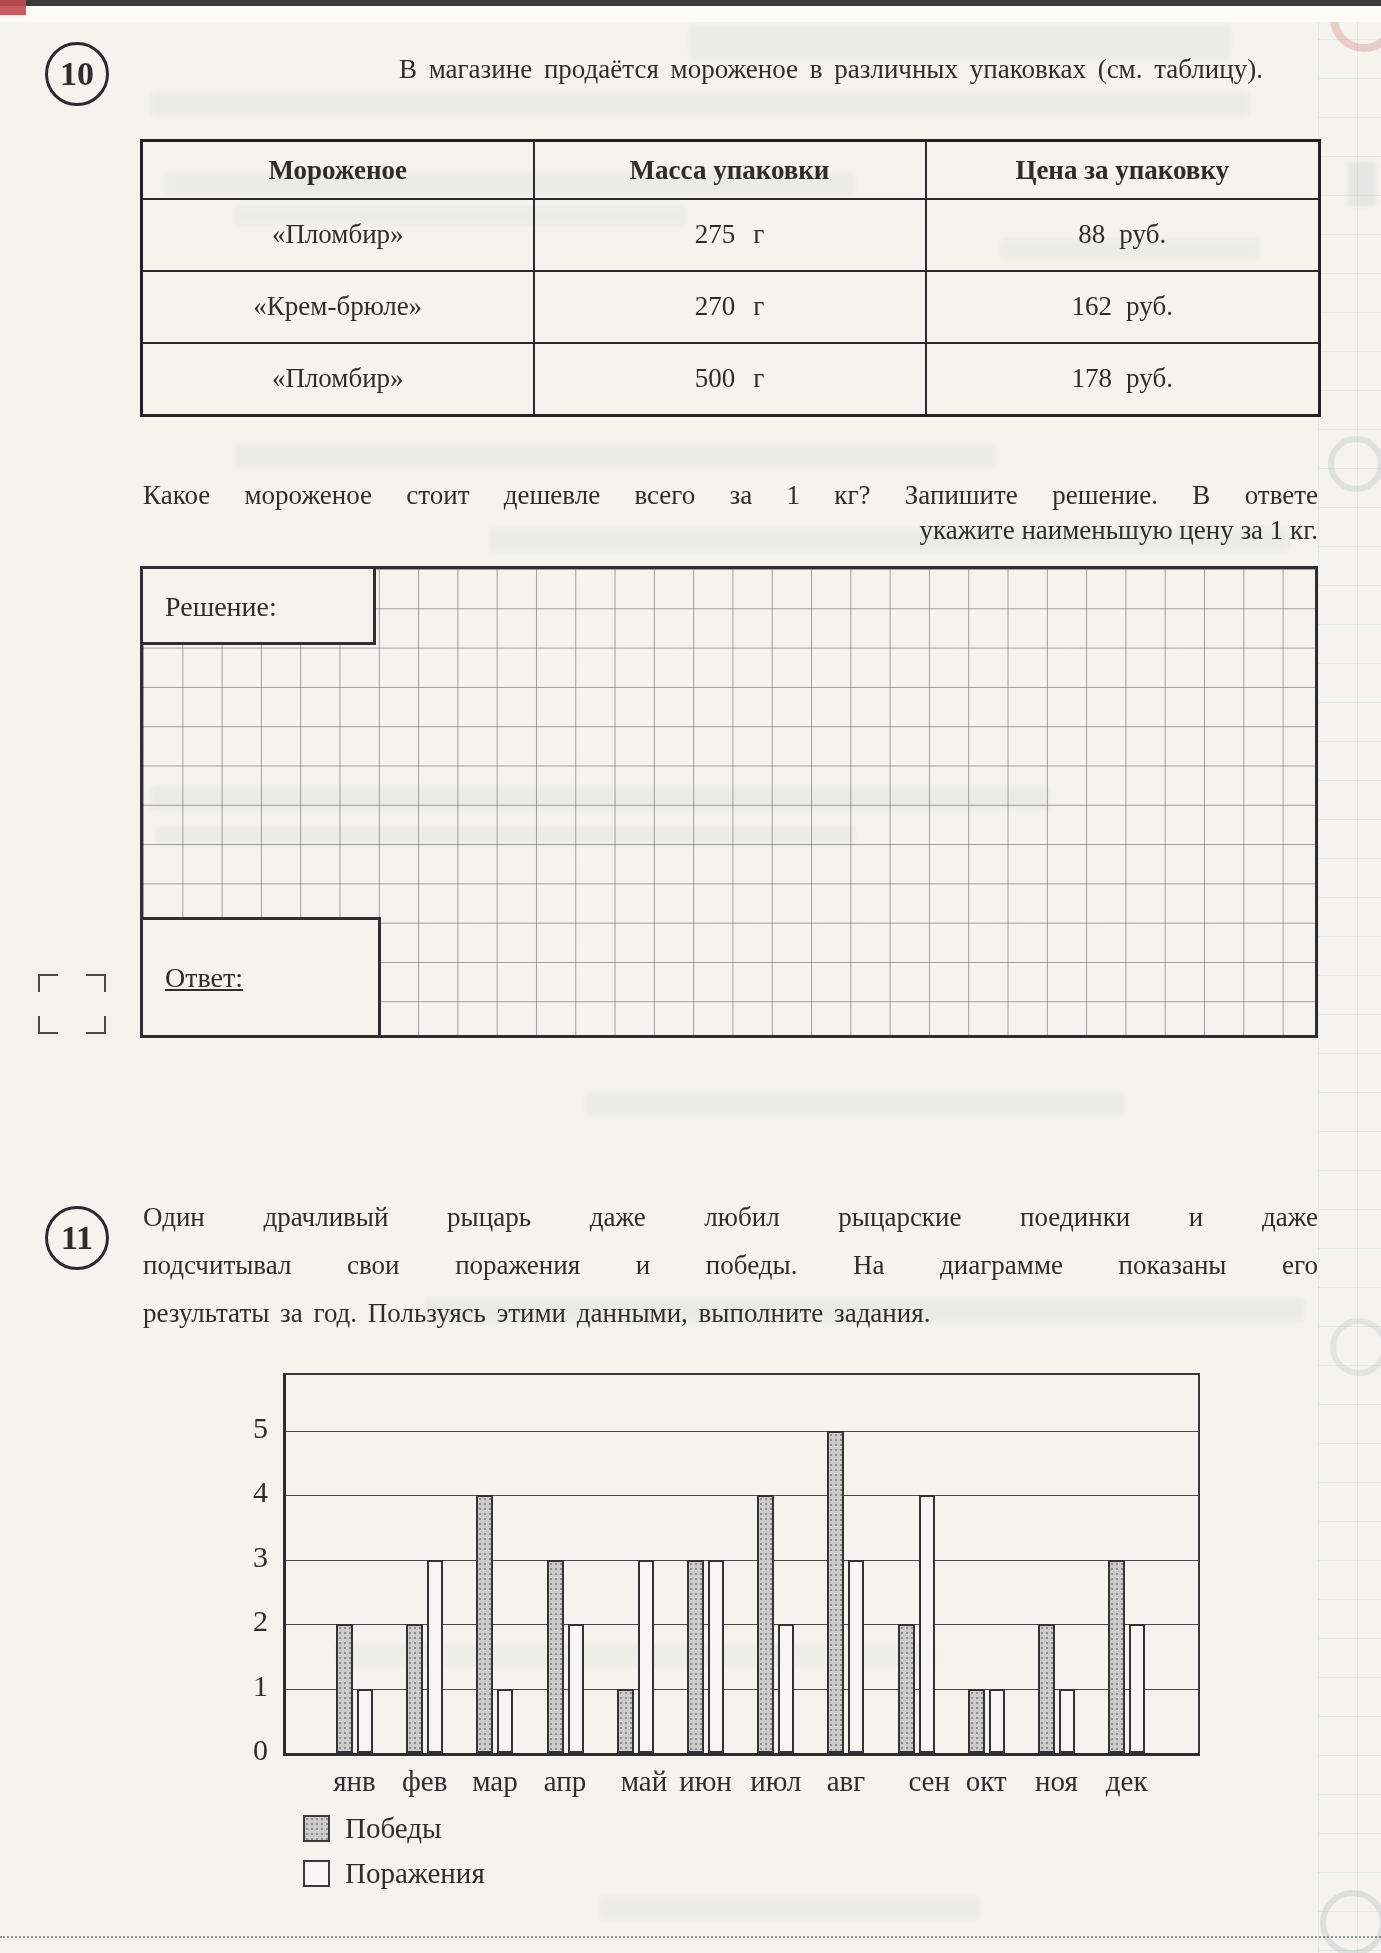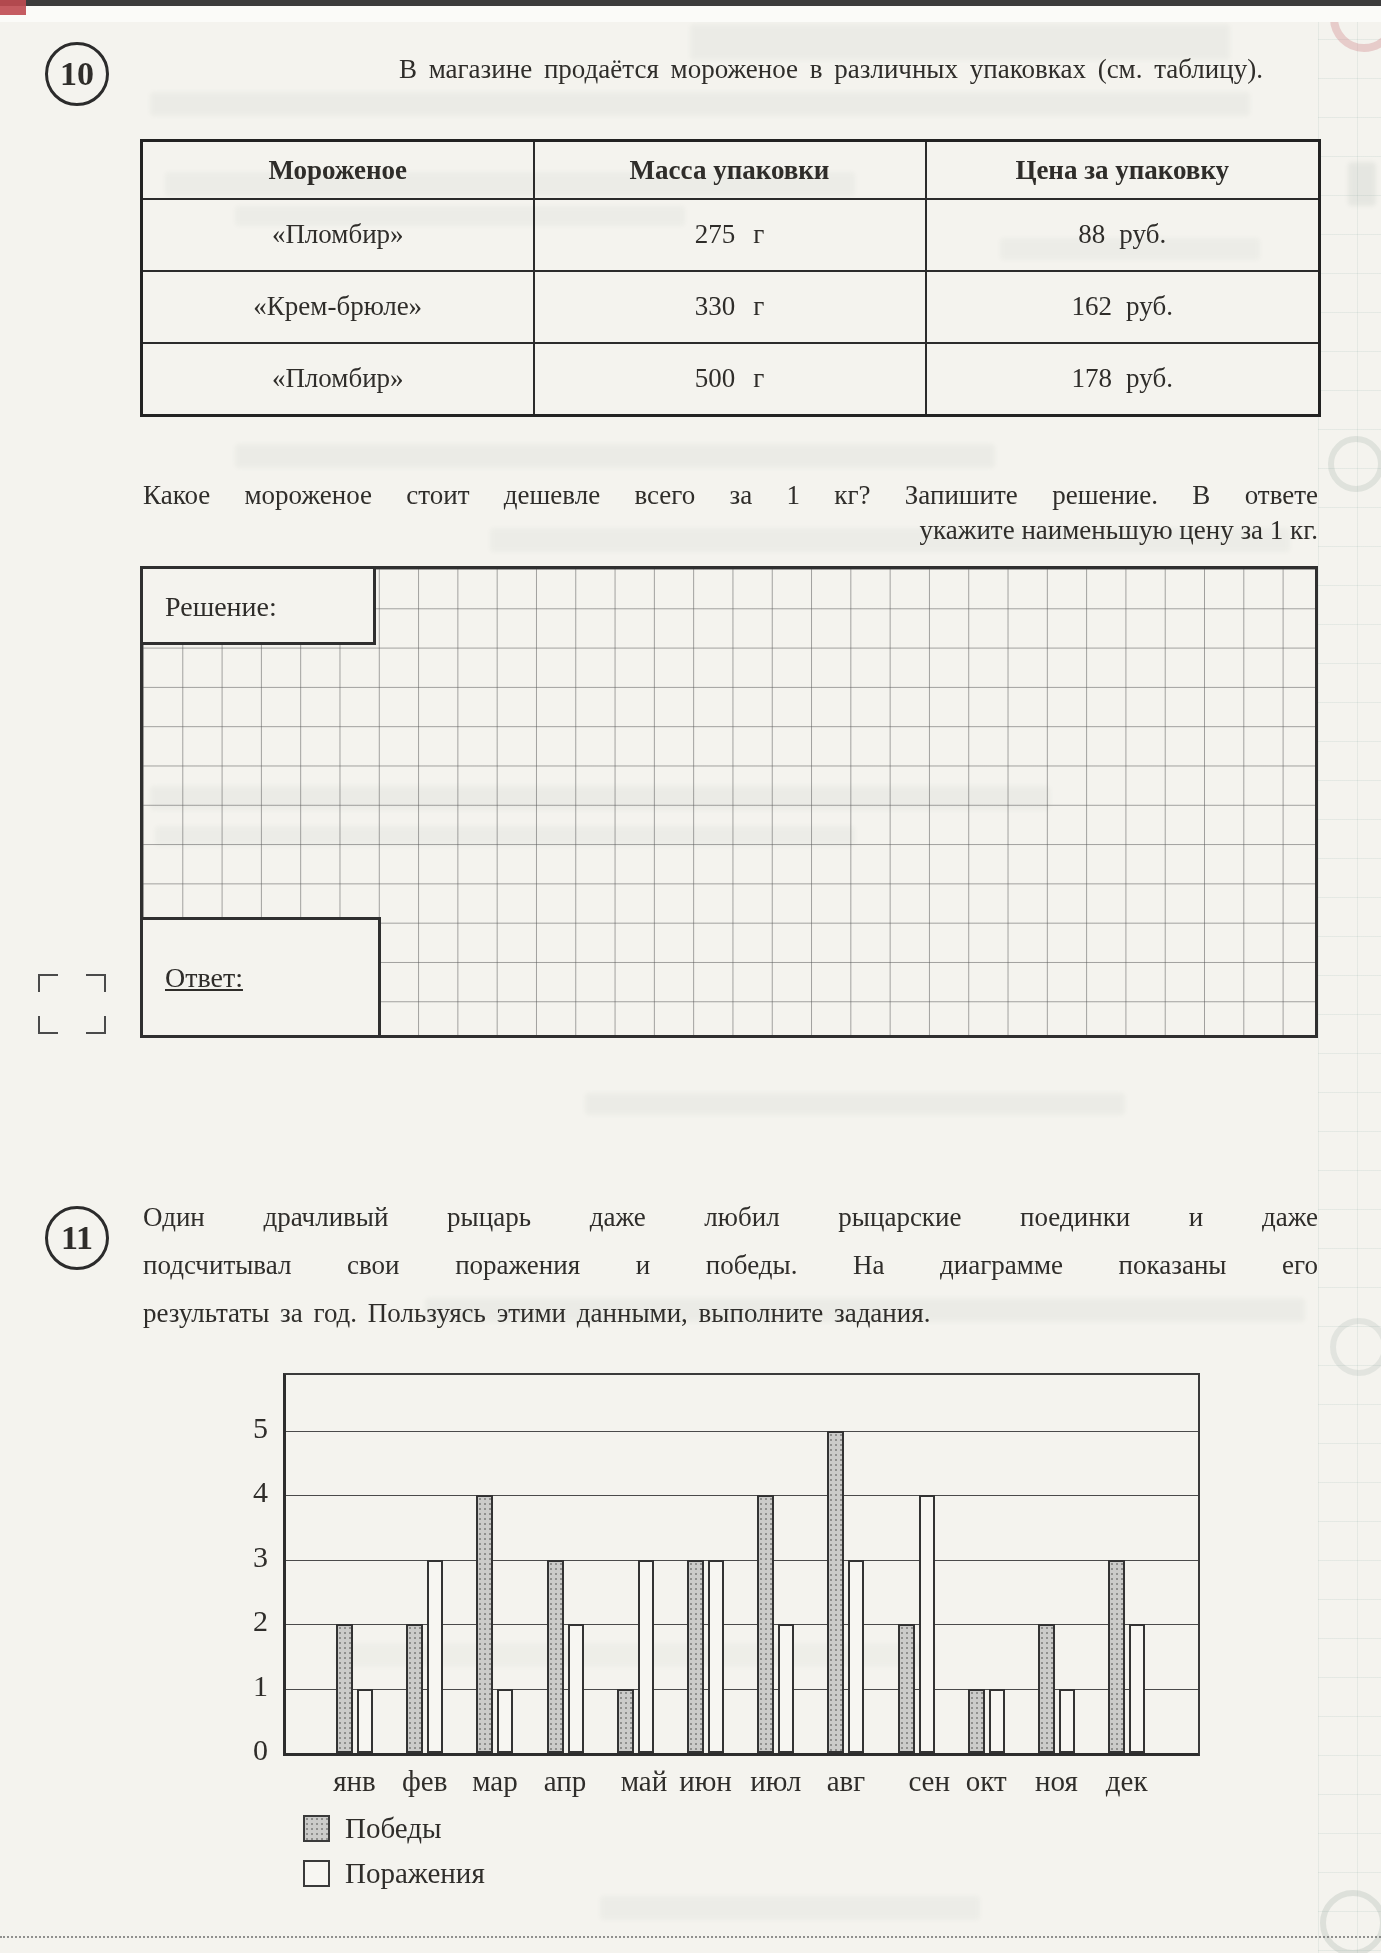--- a/index.html
+++ b/index.html
@@ -148,21 +148,21 @@
       </tr>
     </thead>
     <tbody>
         <tr>
           <td>«Пломбир»</td>
           <td><span>275</span><span class="unit-gap">г</span></td>
           <td><span>88</span><span class="unit-gap-sm">руб.</span></td>
         </tr>
         <tr>
           <td>«Крем-брюле»</td>
-          <td><span>330</span><span class="unit-gap">г</span></td>
+          <td><span>270</span><span class="unit-gap">г</span></td>
           <td><span>162</span><span class="unit-gap-sm">руб.</span></td>
         </tr>
         <tr>
           <td>«Пломбир»</td>
           <td><span>500</span><span class="unit-gap">г</span></td>
           <td><span>178</span><span class="unit-gap-sm">руб.</span></td>
         </tr>
       </tbody>
   </table>
 

